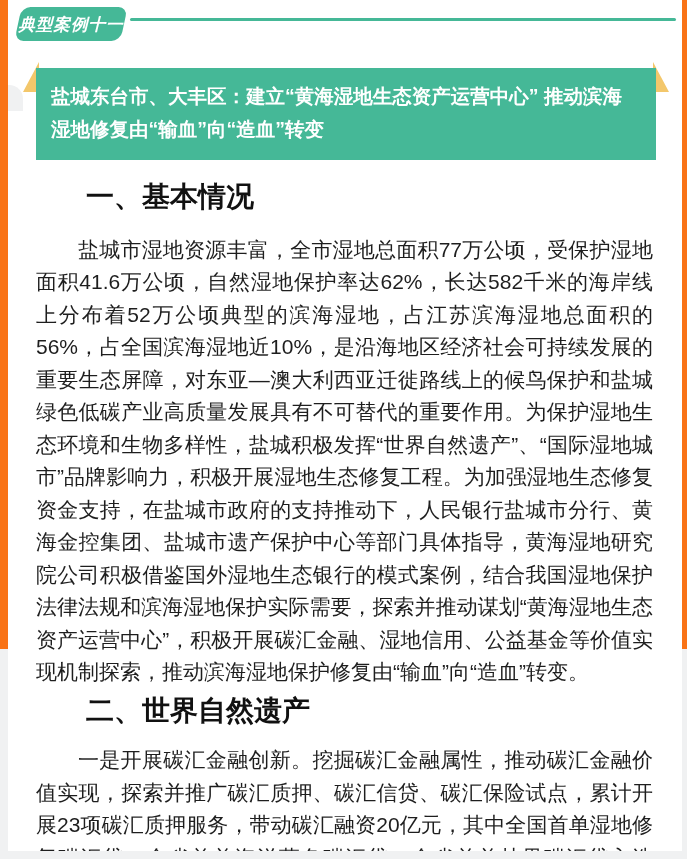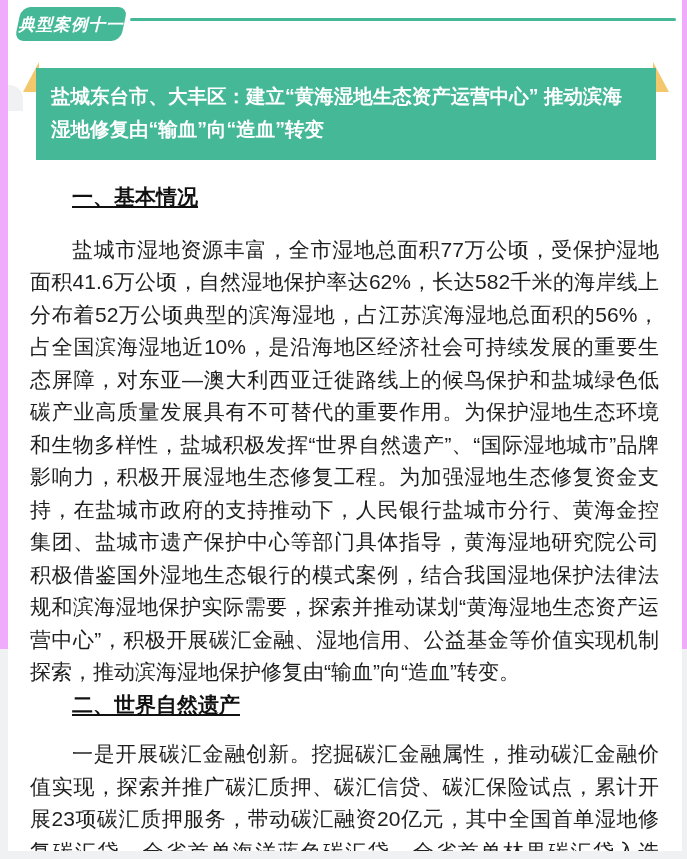--- a/index.html
+++ b/index.html
@@ -8,21 +8,21 @@
     width: 687px;
     height: 859px;
     overflow: hidden;
     background: #F0F1F2;
     font-family: "Liberation Sans", "DejaVu Sans", sans-serif;
   }
   .viewport {
     position: relative;
     width: 687px;
     height: 649px;
-    background: #f0abfc;
+    background: #f97316;
   }
   .page {
     position: absolute;
     left: 8px;
     top: 0;
     width: 674px;
     height: 851px;
     background: #FFFFFF;
     overflow: hidden;
   }
@@ -119,31 +119,30 @@
     left: 0;
     top: 150px;
     width: 674px;
     box-sizing: border-box;
     padding: 31px 23px 0 22px;
     font-size: 21px;
     line-height: 32.5px;
     color: #1E1E1E;
   }
   .article h2 {
-    font-size: 21px;
+    font-size: 28px;
     font-weight: 700;
     color: #111111;
     margin: 0 0 20px 0;
     text-indent: 2em;
     text-align: left;
-    text-decoration: underline;
   }
   .section-2 h2 { margin-bottom: 17px; }
   .article p {
-    margin: 0;
+    margin: 6px;
     text-indent: 2em;
     text-align: justify;
   }
 </style>
 </head>
 <body>
 
 <div class="viewport">
   <div class="page">
 

